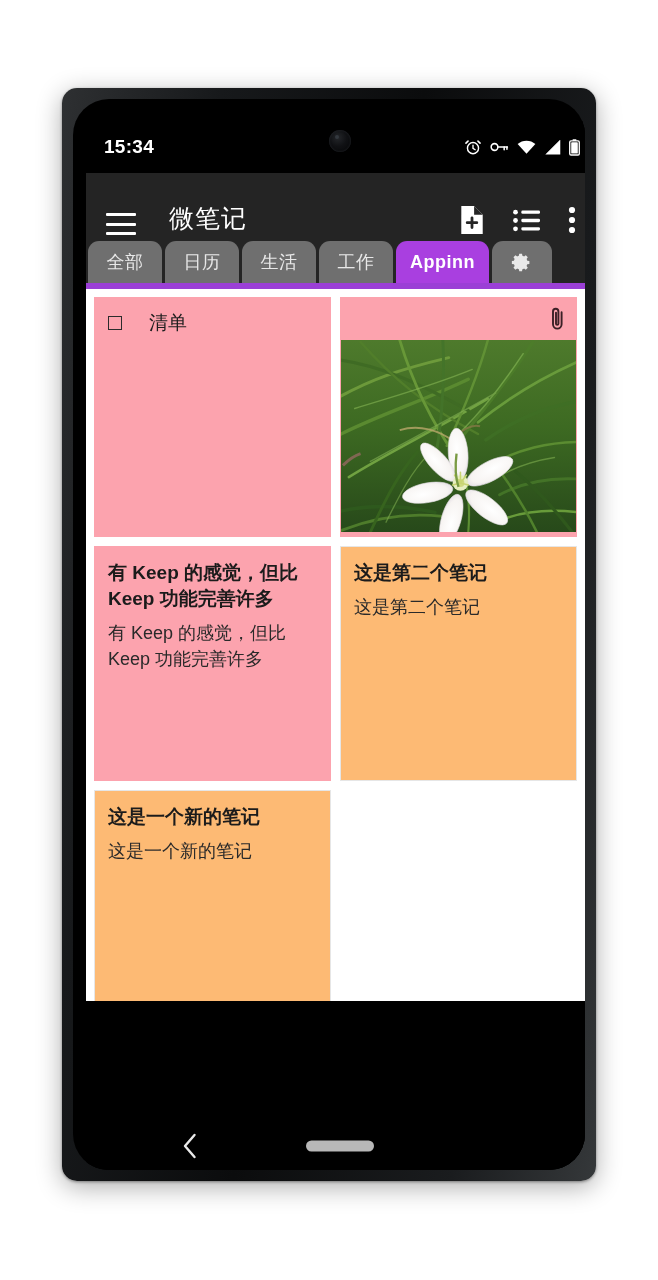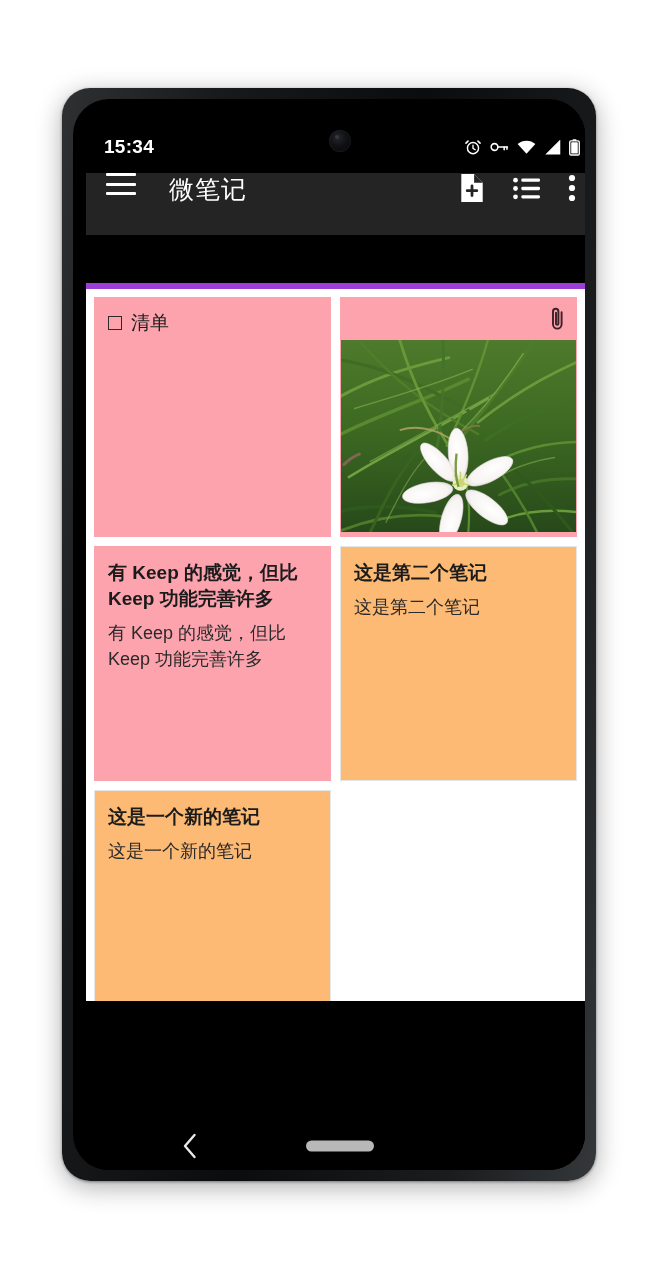--- a/index.html
+++ b/index.html
@@ -15,21 +15,21 @@
     overflow: hidden;
   }
 
   
   #phone-frame {
     position: absolute;
     left: 62px;
     top: 88px;
     width: 534px;
     height: 1093px;
-    border-radius: 28px;
+    border-radius: 15px;
     background: linear-gradient(100deg, #2e3032 0%, #17191b 22%, #0b0c0d 50%, #1a1c1e 80%, #35383a 100%);
     box-shadow: 0 6px 26px rgba(0,0,0,0.32), 0 1px 3px rgba(0,0,0,0.4);
     padding: 0;
     box-sizing: border-box;
   }
   #phone-bezel {
     position: absolute;
     left: 11px;
     top: 11px;
     width: 512px;
@@ -114,21 +114,21 @@
 
   
   #app-bar {
     position: absolute;
     left: 0;
     top: 52px;
     width: 100%;
     height: 62px;
     background: #242424;
     display: flex;
-    align-items: flex-start;
+    align-items: flex-end;
     box-sizing: border-box;
     padding: 0 18px 0 20px;
     z-index: 20;
   }
   #hamburger-btn {
     width: 30px;
     height: 22px;
     display: flex;
     flex-direction: column;
     justify-content: space-between;
@@ -248,21 +248,21 @@
     color: #2a2a2a;
     line-height: 1.42;
     padding: 9px 13px 0 13px;
   }
 
   
   .checklist { padding: 12px 13px 0 13px; }
   .check-row {
     display: flex;
     align-items: center;
-    gap: 9px;
+    gap: 27px;
     font-size: 19px;
     color: #1d1d1d;
     margin-bottom: 6px;
     line-height: 1.35;
   }
   .check-box {
     width: 14px;
     height: 14px;
     border: 1.6px solid #2b2b2b;
     box-sizing: border-box;
@@ -382,20 +382,43 @@
             <rect x="8" y="17.4" width="18" height="3.2" rx="1.3" fill="#fff"></rect>
           </svg>
           <svg class="bar-icon" width="8" height="28" viewBox="0 0 8 28">
             <circle cx="4" cy="4" r="3.1" fill="#fff"></circle>
             <circle cx="4" cy="14" r="3.1" fill="#fff"></circle>
             <circle cx="4" cy="24" r="3.1" fill="#fff"></circle>
           </svg>
         </div>
       </div>
 
+      <div id="tab-bar">
+          <div class="tab">
+            <span>全部</span>
+          </div>
+          <div class="tab">
+            <span>日历</span>
+          </div>
+          <div class="tab">
+            <span>生活</span>
+          </div>
+          <div class="tab">
+            <span>工作</span>
+          </div>
+          <div class="tab active">
+            <span>Appinn</span>
+          </div>
+          <div class="tab gear">
+            <svg width="21" height="21" viewBox="0 0 24 24">
+              <path fill="#e9e9e9" d="M12 8.1a3.9 3.9 0 1 0 0 7.8 3.9 3.9 0 0 0 0-7.8zm0 6a2.1 2.1 0 1 1 0-4.2 2.1 2.1 0 0 1 0 4.2z"></path>
+              <path fill="#e9e9e9" d="M21 13.6v-3.2l-2.4-.4a6.9 6.9 0 0 0-.8-1.9l1.4-2-2.3-2.3-2 1.4a6.9 6.9 0 0 0-1.9-.8L12.6 2h-3.2l-.4 2.4a6.9 6.9 0 0 0-1.9.8l-2-1.4L2.8 6.1l1.4 2a6.9 6.9 0 0 0-.8 1.9L1 10.4v3.2l2.4.4c.2.7.5 1.3.8 1.9l-1.4 2 2.3 2.3 2-1.4c.6.3 1.2.6 1.9.8l.4 2.4h3.2l.4-2.4c.7-.2 1.3-.5 1.9-.8l2 1.4 2.3-2.3-1.4-2c.3-.6.6-1.2.8-1.9l2.4-.4z"></path>
+            </svg>
+          </div>
+        </div>
       <div id="tab-underline"></div>
 
       <div id="notes-scroll">
         <div id="notes-grid">
             <div class="note-card pink h-tall">
               <div class="checklist">
                 <div class="check-row">
                   <span class="check-box"></span>
                   <span>清单</span>
                 </div>

